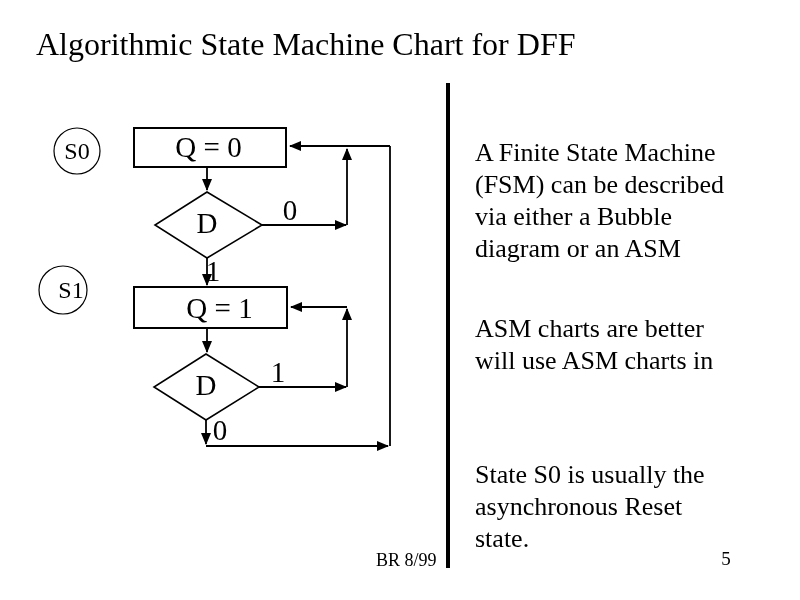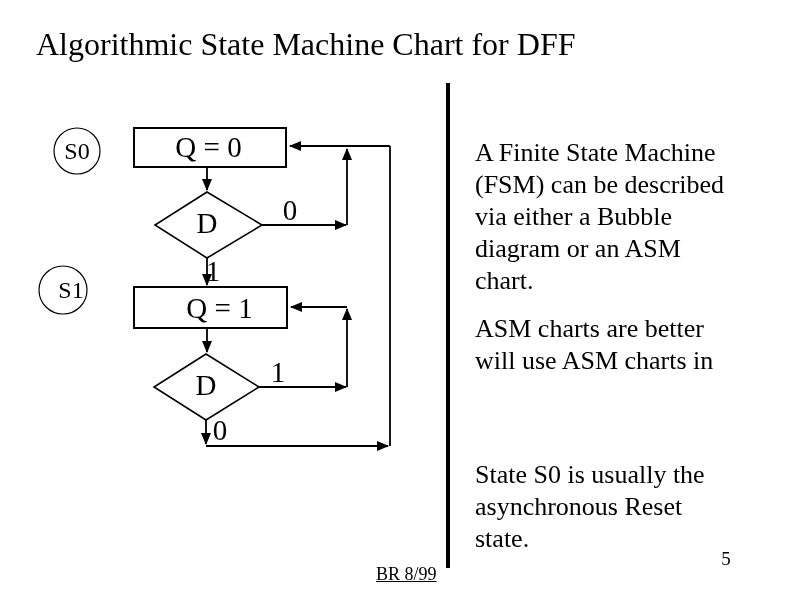--- a/index.html
+++ b/index.html
@@ -13,21 +13,21 @@
     left:36px;top:27px;font-size:32px;line-height:1.1;white-space:nowrap;
     letter-spacing:0px;
   }
   #divider{left:446px;top:83px;width:4px;height:485px;background:#000;}
   #chart-svg{left:0;top:0;width:800px;height:600px;}
   .fc-label{position:absolute;text-align:center;font-size:29px;line-height:1;white-space:pre;}
   .state-label{position:absolute;display:flex;align-items:center;justify-content:center;
     font-size:24px;line-height:1;}
   .para{position:absolute;left:475px;width:322px;font-size:26px;line-height:32px;}
   .para .tline{white-space:pre;}
-  #footer-author{left:376px;top:564px;font-size:18px;white-space:nowrap;text-decoration:underline;}
+  #footer-author{left:376px;top:550px;font-size:18px;white-space:nowrap;}
   #page-number{left:714px;top:548px;width:24px;text-align:center;font-size:19px;}
 </style>
 </head>
 <body>
 
 <div id="title" class="abs">Algorithmic State Machine Chart for DFF</div>
 
 <div id="divider" class="abs"></div>
 
 <svg id="chart-svg" class="abs" viewBox="0 0 800 600">
@@ -74,21 +74,20 @@
 <div class="fc-label" style="left:275px;top:196px;width:30px;">0</div>
 <div class="fc-label" style="left:198px;top:257px;width:30px;">1</div>
 <div class="fc-label" style="left:263px;top:358px;width:30px;">1</div>
 <div class="fc-label" style="left:205px;top:416px;width:30px;">0</div>
 
 <div class="para" style="top:137px;">
   <div class="tline">A Finite State Machine</div>
   <div class="tline">(FSM) can be described</div>
   <div class="tline">via either a Bubble</div>
   <div class="tline">diagram or an ASM</div>
-  <div class="tline">chart.</div>
 </div>
 
 <div class="para" style="top:313px;">
   <div class="tline">ASM charts are better</div>
   <div class="tline">will use ASM charts in</div>
 </div>
 
 <div class="para" style="top:459px;">
   <div class="tline">State S0 is usually the</div>
   <div class="tline">asynchronous Reset</div>

